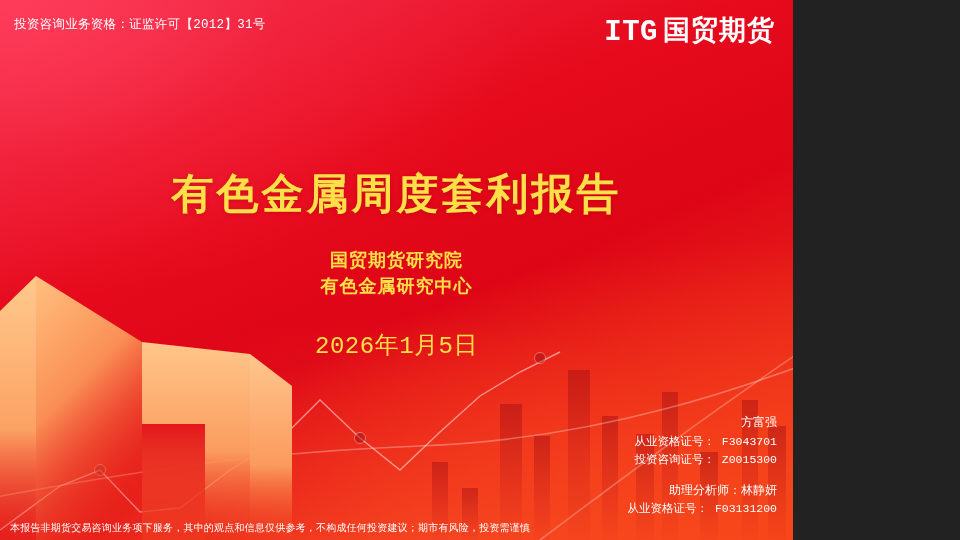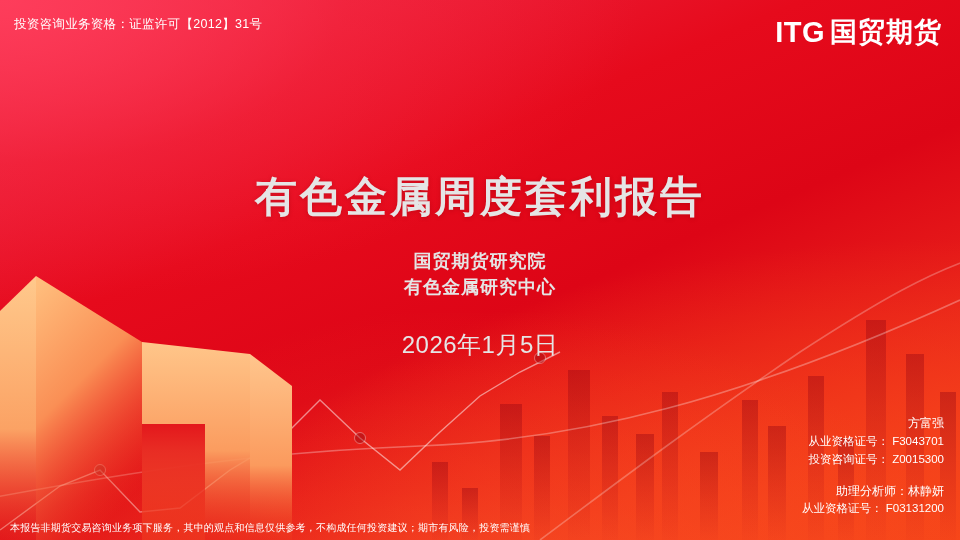--- a/index.html
+++ b/index.html
@@ -2,24 +2,24 @@
 <html><head>
 <meta charset="utf-8">
 <style>
   html, body {
     margin: 0;
     padding: 0;
     background: #222;
   }
   #slide {
     position: relative;
-    width: 960px;
+    width: 793px;
     height: 540px;
     overflow: hidden;
-    font-family: Liberation Sans, sans-serif;
+    font-family: Liberation Mono, monospace;
     background: #e3081a;
   }
 
   
   .bg-base {
     position: absolute;
     inset: 0;
     background:
       radial-gradient(ellipse 120% 90% at 100% 100%, rgba(247,70,25,0.95) 0%, rgba(247,70,25,0.55) 28%, rgba(247,70,25,0.0) 62%),
       radial-gradient(ellipse 95% 80% at 0% 0%, rgba(255,62,92,0.92) 0%, rgba(250,45,70,0.35) 38%, rgba(240,20,40,0.0) 70%),
@@ -97,21 +97,21 @@
     line-height: 1;
   }
 
   
   .center {
     position: absolute;
     left: 0;
     right: 0;
     top: 172px;
     text-align: center;
-    color: #e5e5e5;
+    color: #fde047;
   }
   .title {
     font-size: 42px;
     font-weight: bold;
     letter-spacing: 3px;
     line-height: 1.2;
     text-shadow: 0 1px 4px rgba(120,0,10,0.28);
   }
   .sub {
     margin-top: 26px;

